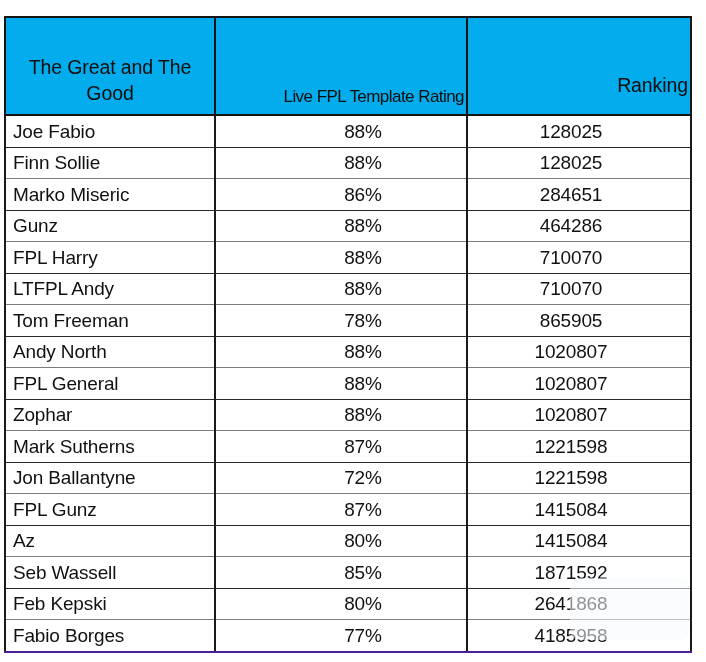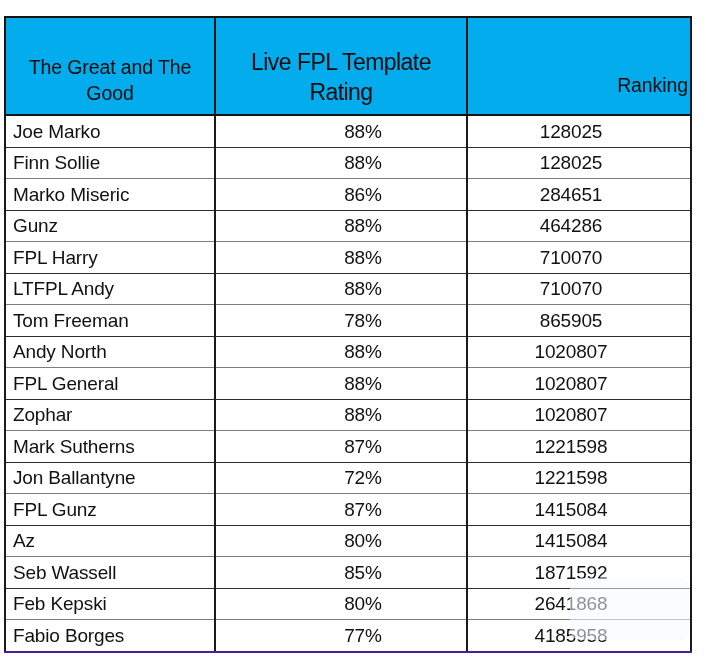--- a/index.html
+++ b/index.html
@@ -48,24 +48,24 @@
     border-top: 2px solid #141414;
     border-bottom: 2px solid #141414;
     line-height: 1.30;
     letter-spacing: -0.1px;
   }
   thead th.th-name {
     text-align: center;
     padding-bottom: 8px;
   }
   thead th.th-rating {
-    text-align: center;
+    text-align: right;
     padding-bottom: 6px;
     letter-spacing: -0.55px;
-    font-size: 23px;
+    font-size: 17px;
   }
   thead th.th-rank {
     text-align: right;
     padding-bottom: 16px;
   }
 
   
   tbody td {
     height: 30.5px;
     font-size: 19px;
@@ -124,21 +124,21 @@
     </colgroup>
     <thead>
       <tr>
         <th class="th-name">The Great and The Good</th>
         <th class="th-rating">Live FPL Template Rating</th>
         <th class="th-rank">Ranking</th>
       </tr>
     </thead>
     <tbody id="table-body">
         <tr>
-          <td class="cell-name">Joe Marko</td>
+          <td class="cell-name">Joe Fabio</td>
           <td class="cell-rating">88%</td>
           <td class="cell-rank">128025</td>
         </tr>
         <tr>
           <td class="cell-name">Finn Sollie</td>
           <td class="cell-rating">88%</td>
           <td class="cell-rank">128025</td>
         </tr>
         <tr>
           <td class="cell-name">Marko Miseric</td>

